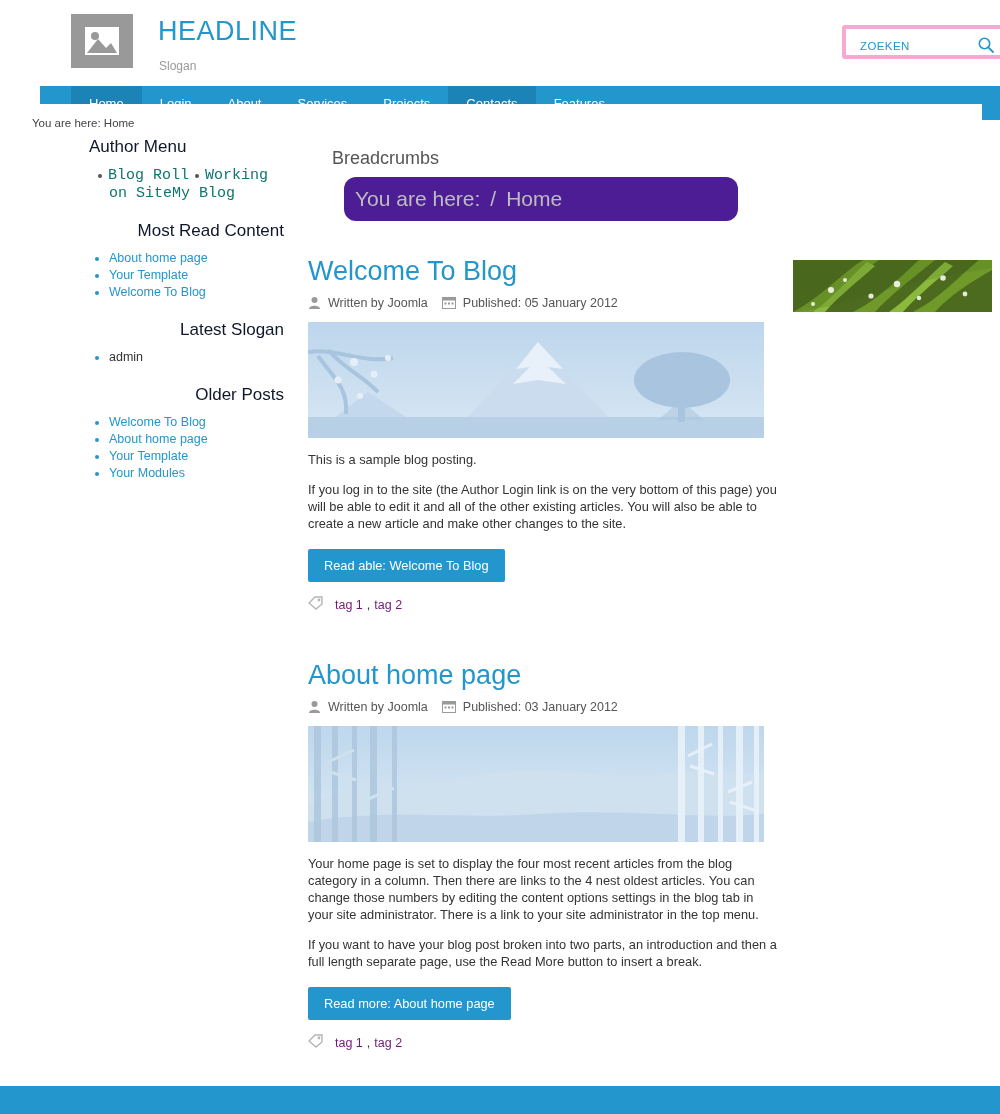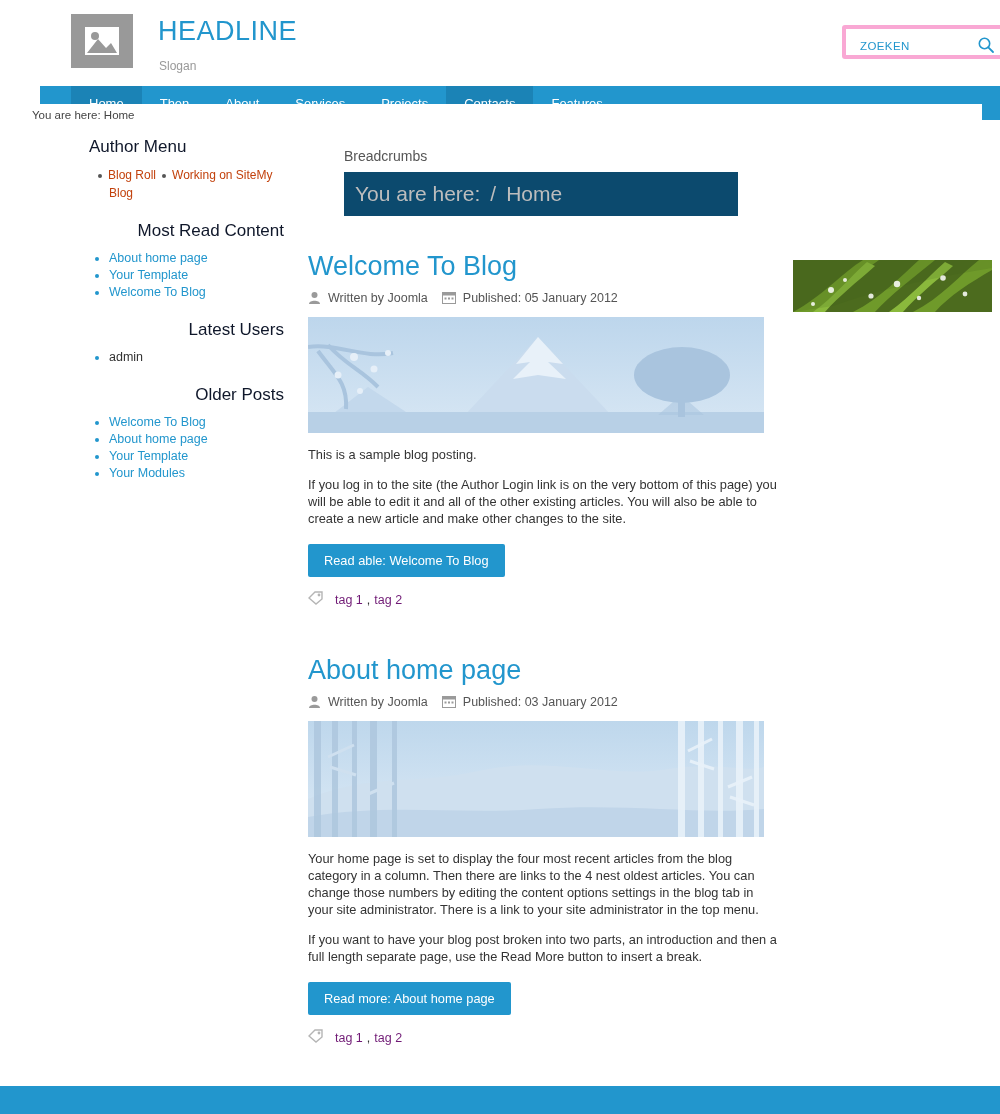--- a/index.html
+++ b/index.html
@@ -131,21 +131,21 @@
     top: 104px;
     width: 964px;
     height: 24px;
     background: #ffffff;
     border: none;
     z-index: 5;
   }
   .crumbbar-text {
     position: absolute;
     left: 14px;
-    top: 5px;
+    top: 13px;
     font-size: 11.5px;
     color: #444444;
   }
 
   
   .content {
     position: relative;
     padding-top: 24px;
     height: 940px;
     background: #ffffff;
@@ -179,52 +179,53 @@
   }
   .sidebar li a {
     color: #2296cd;
     text-decoration: none;
     font-size: 12.5px;
   }
   .inline-wrap {
     padding-left: 20px;
     line-height: 17px;
   }
-  .inline-wrap a { color: #c2410c; text-decoration: none; font-size: 12px; }
+  .inline-wrap a { color: #0f766e; text-decoration: none; font-size: 15px; font-family: Liberation Mono, monospace; }
   .bullet-dot {
     display: inline-block;
     width: 4px; height: 4px;
     border-radius: 50%;
     background: #555;
     vertical-align: middle;
     margin-right: 6px;
     margin-left: -11px;
   }
 
   
   .main {
     position: absolute;
     left: 268px;
     top: 0;
     width: 470px;
   }
   .bc-label {
-    font-size: 14px;
+    font-size: 18px;
     color: #555555;
-    margin: 28px 0 8px 36px;
+    margin: 28px 0 8px 24px;
   }
   .bc-box {
     margin-left: 36px;
     width: 394px;
     height: 44px;
-    background: #0c4a6e;
+    background: #4c1d95;
     display: flex;
     align-items: center;
     padding-left: 11px;
     box-sizing: border-box;
+    border-radius: 12px;
   }
   .bc-box span {
     font-size: 21px;
     color: #bdbdbd;
   }
   .bc-sep { margin: 0 10px; }
 
   .article { margin-top: 34px; }
   .article h2 {
     font-size: 27px;
@@ -352,21 +353,21 @@
       </span>
     </div>
   </div>
 
   <div class="nav">
     <ul>
       <li class="active">
           <span>Home</span>
         </li>
       <li>
-          <span>Then</span>
+          <span>Login</span>
         </li>
       <li>
           <span>About</span>
         </li>
       <li>
           <span>Services</span>
         </li>
       <li>
           <span>Projects</span>
         </li>
@@ -391,21 +392,21 @@
         <span class="bullet-dot"></span><a href="#">Blog Roll</a><span class="bullet-dot" style="margin-left:6px;"></span><a href="#">Working on SiteMy Blog</a>
       </div>
 
       <h3 class="side-h spaced">Most Read Content</h3>
       <ul>
         <li><a href="#">About home page</a></li>
         <li><a href="#">Your Template</a></li>
         <li><a href="#">Welcome To Blog</a></li>
       </ul>
 
-      <h3 class="side-h spaced">Latest Users</h3>
+      <h3 class="side-h spaced">Latest Slogan</h3>
       <ul>
         <li><span style="color:#333">admin</span></li>
       </ul>
 
       <h3 class="side-h spaced">Older Posts</h3>
       <ul>
         <li><a href="#">Welcome To Blog</a></li>
         <li><a href="#">About home page</a></li>
         <li><a href="#">Your Template</a></li>
         <li><a href="#">Your Modules</a></li>

